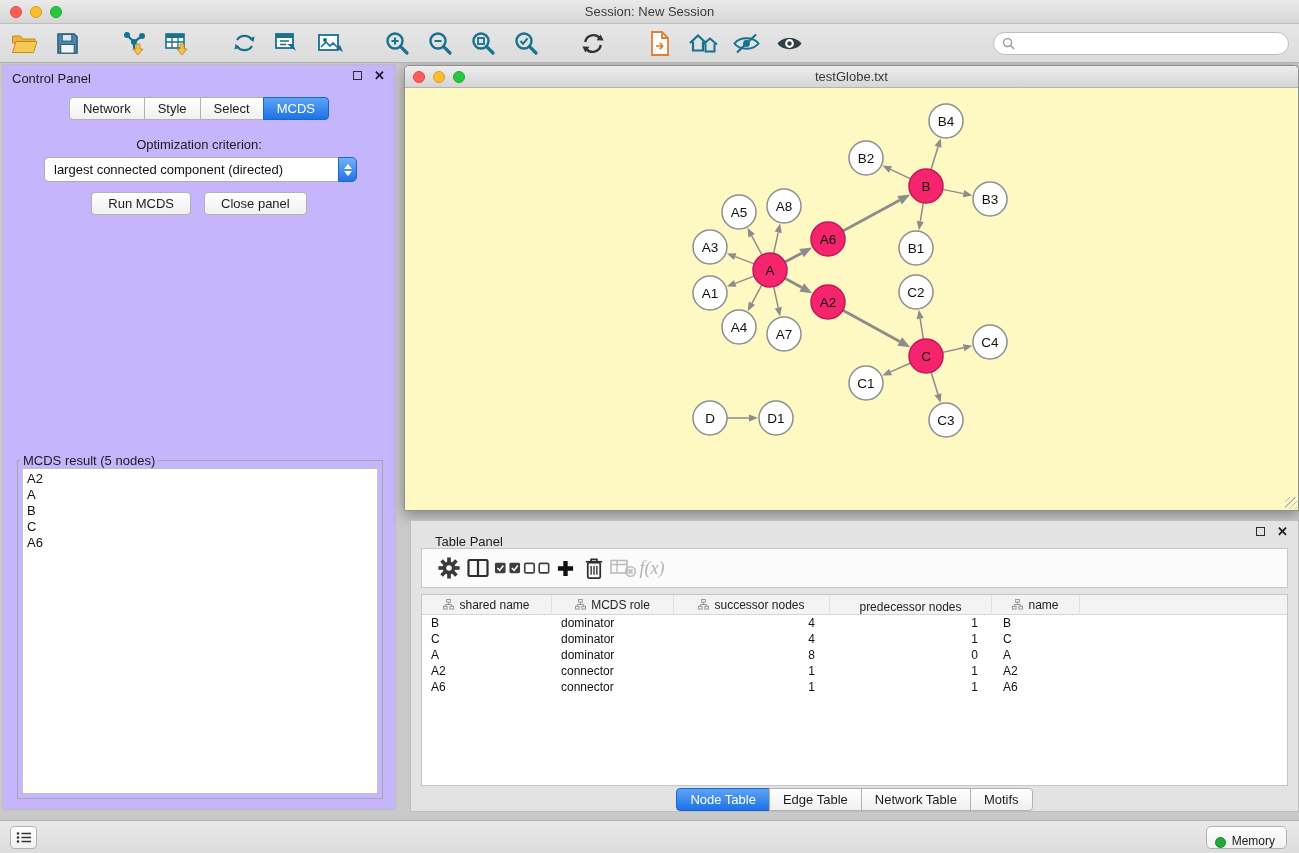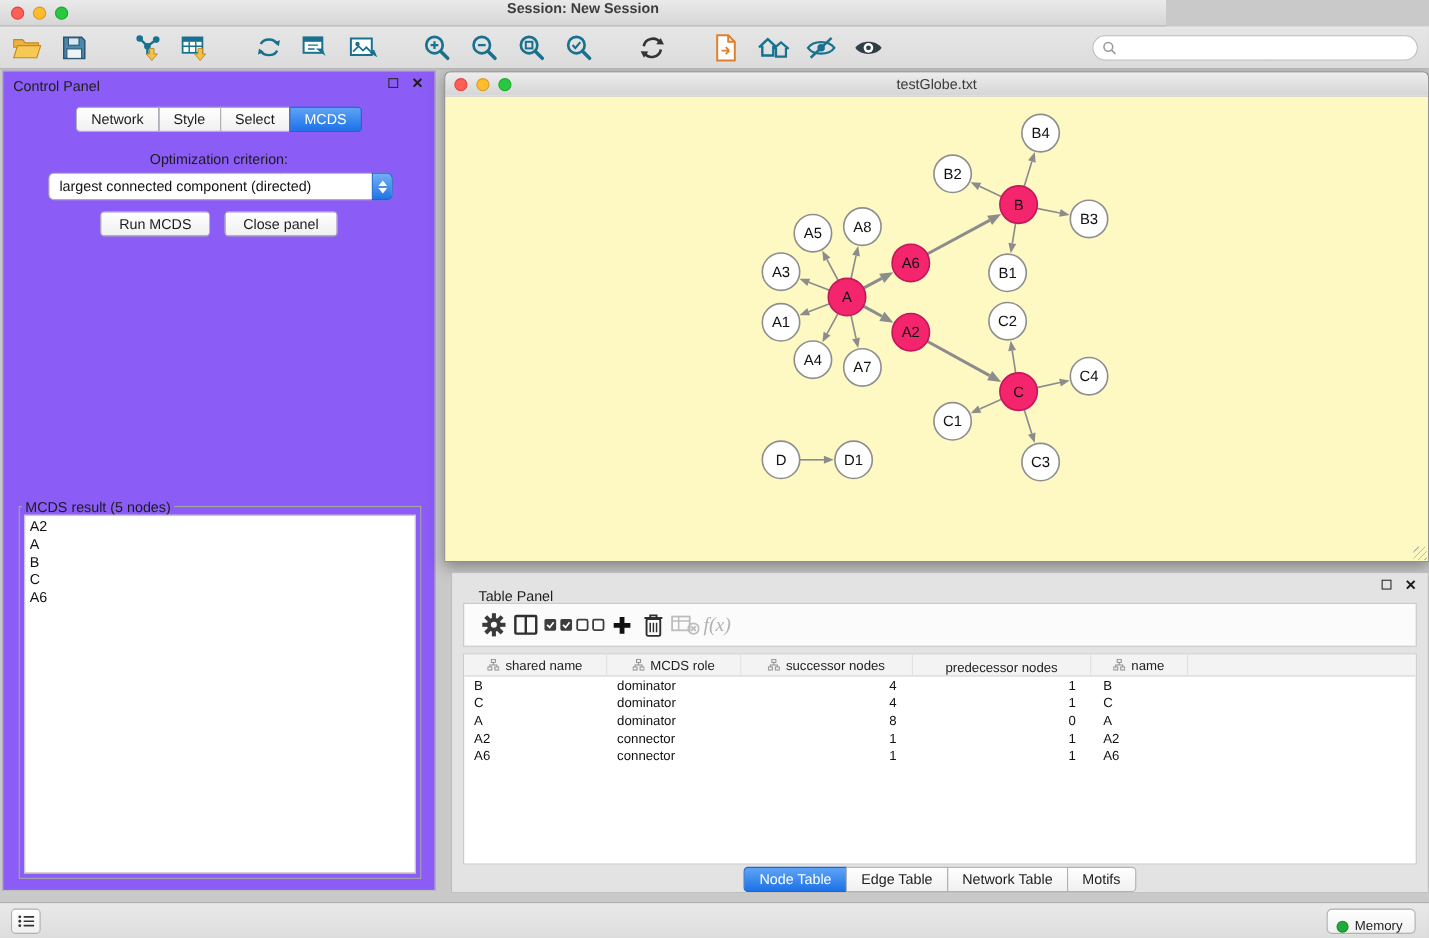--- a/index.html
+++ b/index.html
@@ -1,23 +1,23 @@
 <!DOCTYPE html>
 <html><head>
 <meta charset="utf-8">
 <style>
   * { margin:0; padding:0; box-sizing:border-box; }
   html,body { width:1299px; height:853px; }
   body { font-family:"Liberation Sans", sans-serif; background:#c9c9c9; position:relative; overflow:hidden; }
   .app { position:absolute; inset:0; }
 
   
-  .titlebar { position:absolute; left:0; top:0; width:1060px; height:24px;
+  .titlebar { position:absolute; left:0; top:0; width:1299px; height:24px;
     background:linear-gradient(#eaeaea,#d6d6d6); border-bottom:1px solid #bcbcbc;
-    display:flex; z-index:5;font-weight:bold; }
+    display:flex; align-items:center; z-index:5; }
   .traffic { display:flex; gap:8px; position:absolute; left:10px; top:6px; }
   .light { width:12px; height:12px; border-radius:50%; }
   .light.red   { background:#ff5f57; border:1px solid #e0443e; }
   .light.yellow{ background:#febc2e; border:1px solid #d89c22; }
   .light.green { background:#28c840; border:1px solid #1aab29; }
   .titlebar-title { width:100%; text-align:center; font-size:13px; color:#3c3c3c; }
 
   
   .toolbar { position:absolute; left:0; top:24px; width:1299px; height:39px;
     background:linear-gradient(#e6e6e6,#dcdcdc); border-bottom:1px solid #b0b0b0;
@@ -26,21 +26,21 @@
     margin-right:11px; cursor:default; }
   .tb-gap { width:24px; }
   .search-box { position:absolute; right:10px; top:8px; width:296px; height:23px;
     background:#fff; border:1px solid #bdbdbd; border-radius:12px;
     display:flex; align-items:center; padding:0 8px; }
   .search-box input { border:none; outline:none; flex:1; font-size:12px; background:transparent;
     font-family:"Liberation Sans", sans-serif; }
 
   
   .control-panel { position:absolute; left:2px; top:64px; width:394px; height:746px;
-    background:#8b5cf6; border:1px solid #bdbdbd; }
+    background:#c4b5fd; border:1px solid #bdbdbd; }
   .panel-header { position:relative; height:26px; display:flex; align-items:center; }
   .panel-title { font-size:13px; color:#1d1d1d; padding-left:9px; }
   .panel-header-icons { position:absolute; right:10px; top:6px; display:flex; gap:12px; align-items:center; }
   .float-box { width:9px; height:9px; border:1.5px solid #2c2c2c; background:transparent; }
   .close-x { font-size:13px; font-weight:bold; color:#1a1a1a; line-height:9px; }
 
   .seg-row { display:flex; justify-content:center; }
   .ctrl-tabs { position:absolute; left:0; top:32px; width:100%; }
   .seg-tab { border:1px solid #b2b2b2; background:linear-gradient(#ffffff,#f0f0f0);
     padding:3px 13px; font-size:13px; color:#1c1c1c; margin-left:-1px; cursor:default; }

